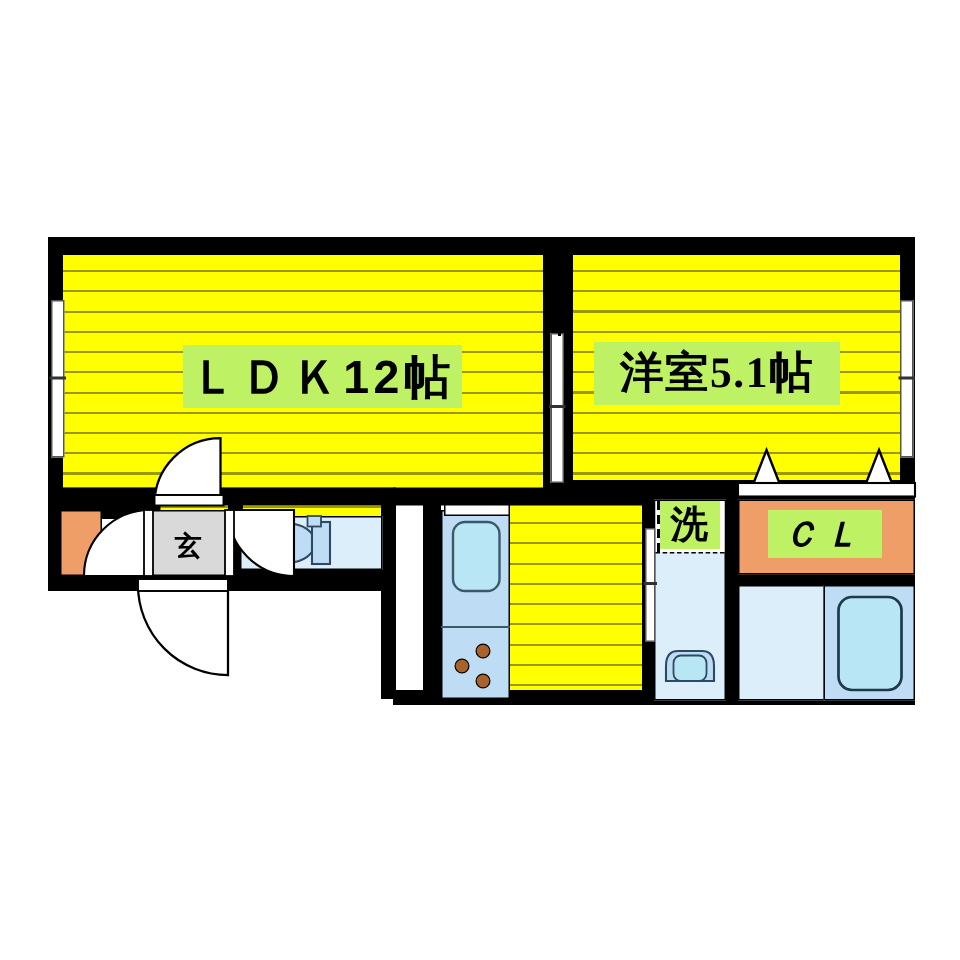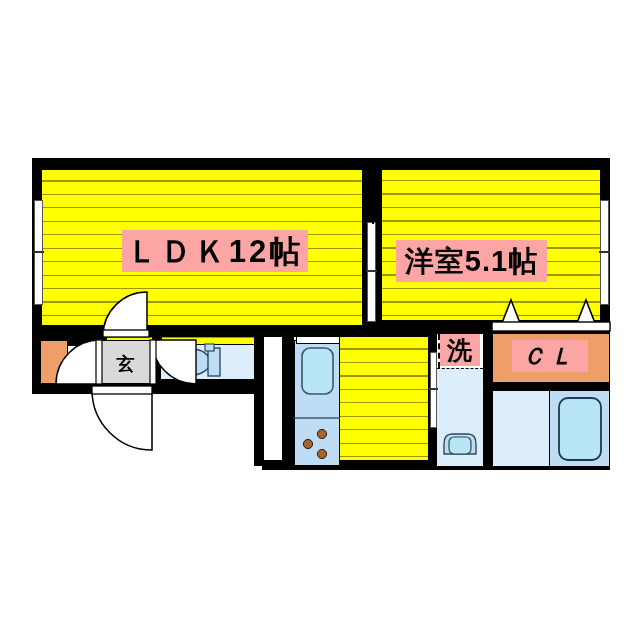--- a/index.html
+++ b/index.html
@@ -29,21 +29,21 @@
   }
   .orange{position:absolute;background:#ee9e66;border:1.5px solid #000;box-sizing:border-box;}
   .waterblue{position:absolute;background:#ddeefb;border:1.5px solid #000;box-sizing:border-box;}
   .waterblue2{position:absolute;background:#bfdcf5;border:1.5px solid #000;box-sizing:border-box;}
   .white{position:absolute;background:#ffffff;}
   .gray{position:absolute;background:#d9d9d9;border:1.2px solid #000;box-sizing:border-box;}
 
   
   .label{
     position:absolute;
-    background:#fca5a5;
+    background:#bef264;
     color:#000000;
     font-weight:bold;
     letter-spacing:1px;
     display:flex;align-items:center;justify-content:center;
     white-space:nowrap;
     line-height:1;
   }
   .lbl-ldk{font-size:31px;letter-spacing:3px;}
   .lbl-room{font-size:29px;letter-spacing:1px;}
   .lbl-cl{font-size:23px;letter-spacing:5px;font-style:italic;}
@@ -177,21 +177,21 @@
 
     <path d="M152,384 L152,340 A44,44 0 0,1 196,384 Z" fill="#ffffff" stroke="#000" stroke-width="1.4" transform="rotate(180 174 362)"></path>
 
     <rect x="96" y="340" width="6" height="44" fill="#ffffff" stroke="#000" stroke-width="1.2"></rect>
     <rect x="150" y="340" width="6" height="44" fill="#ffffff" stroke="#000" stroke-width="1.2"></rect>
 
   </svg>
 
   <div class="label lbl-ldk" style="left:122px;top:230px;width:186px;height:42px;">ＬＤＫ12帖</div>
 
-  <div class="label lbl-room" style="left:396px;top:240px;width:151px;height:42px;">洋室5.1帖</div>
+  <div class="label lbl-room" style="left:396px;top:228px;width:164px;height:42px;font-family:Liberation Serif, serif;">洋室5.1帖</div>
 
   <div class="label lbl-cl" style="left:512px;top:340px;width:76px;height:32px;">ＣＬ</div>
 
   <div class="label lbl-sen" style="left:440px;top:334px;width:40px;height:32px;">洗</div>
 
   <div class="label lbl-gen" style="left:110px;top:352px;width:32px;height:24px;">玄</div>
 
 </div>
 
 </body></html>

